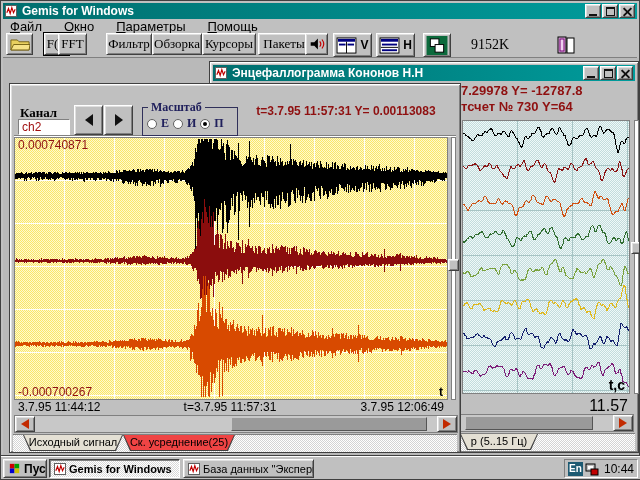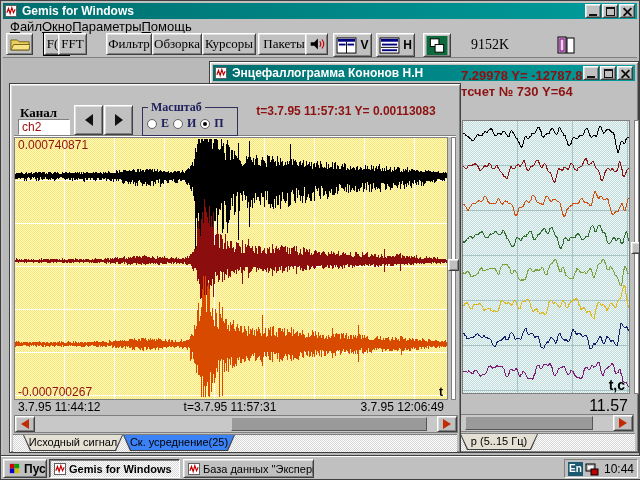--- a/index.html
+++ b/index.html
@@ -20,21 +20,21 @@
   .appico svg{display:block;width:10px;height:10px}
   .tbtns{position:absolute;right:2px;top:1px;display:flex;gap:1px}
   .tbtn{width:16px;height:14px;display:flex;align-items:center;justify-content:center;position:relative}
   .g-min{width:8px;height:2px;background:#111;margin-top:7px}
   .g-max{width:9px;height:9px;border:1px solid #111;border-top:2px solid #111}
   .g-x{position:relative;width:9px;height:9px}
   .g-x::before,.g-x::after{content:"";position:absolute;left:-1px;top:4px;width:11px;height:2px;background:#111}
   .g-x::before{transform:rotate(45deg)}.g-x::after{transform:rotate(-45deg)}
 
   
-  .menubar{position:absolute;left:2px;top:19px;width:634px;height:25px;display:flex;padding-left:7px;font-size:13px}
+  .menubar{position:absolute;left:2px;top:19px;width:634px;height:25px;display:flex;gap:22px;padding-left:7px;font-size:13px}
   .menu-item{display:inline-block;line-height:13px}
   .menu-item::first-letter{text-decoration:underline}
   .toolbar{position:absolute;left:2px;top:32px;width:634px;height:25px;border-bottom:1px solid #808080;box-shadow:0 1px 0 #fff}
   .tbtn2{position:absolute;top:0;height:22px;display:flex;align-items:center;justify-content:center;
          font-family:"Liberation Serif",serif;font-size:13px}
   .tb-ico{position:absolute;top:0;display:flex;align-items:center;justify-content:center}
   .default-ring{box-shadow:0 0 0 1px #000,inset 1px 1px 0 #dfdfdf,inset -1px -1px 0 #808080}
   .memtext{position:absolute;left:468px;top:4px;font-family:"Liberation Serif",serif;font-size:14px}
 
   
@@ -88,21 +88,21 @@
   .hthumb{position:absolute;top:1px;height:14px;background:#9a9a9a;border:1px solid;border-color:#c8c8c8 #555 #555 #c8c8c8}
   .timerow{position:absolute;height:15px;font-size:12px}
   .timerow .t0{position:absolute;left:2px}.timerow .t1{position:absolute;left:0;right:0;text-align:center}
   .timerow .t2{position:absolute;right:0}
 
   
   .tabstrip{position:absolute;height:18px;border-top:1px solid #808080;
     background-image:conic-gradient(#fff 25%,#d4d4d4 0 50%,#fff 0 75%,#d4d4d4 0);background-size:2px 2px}
   .tab{position:absolute;top:0;height:16px;clip-path:polygon(0 0,100% 0,calc(100% - 7px) 100%,7px 100%);background:#404040}
   .tab>span{position:absolute;left:1px;right:1px;top:0;bottom:1px;clip-path:polygon(0 0,100% 0,calc(100% - 7px) 100%,7px 100%);
-    background:#3b82f6;font-size:11px;text-align:center;line-height:15px;white-space:nowrap;overflow:hidden}
+    background:#ef4444;font-size:11px;text-align:center;line-height:15px;white-space:nowrap;overflow:hidden}
   .tab.active>span{background:#e4e0d4;font-weight:normal}
 
   
   .taskbar{position:absolute;left:0;bottom:0;width:640px;height:24px;background:#c0c0c0;
            border-top:1px solid #404040;box-shadow:inset 0 1px 0 #fff}
   .taskbtn{position:absolute;top:3px;height:19px;display:flex;align-items:center;gap:3px;padding:0 4px;
            font-size:11px;white-space:nowrap;overflow:hidden}
   .taskbtn.pressed{border-color:#404040 #fff #fff #404040;box-shadow:inset 1px 1px 0 #808080;
     background-image:conic-gradient(#fff 25%,#d8d8d8 0 50%,#fff 0 75%,#d8d8d8 0);background-size:2px 2px;font-weight:bold}
   .tray{position:absolute;right:3px;top:3px;width:74px;height:19px;display:flex;align-items:center;gap:2px;padding:0 3px}
@@ -226,21 +226,21 @@
               <span class="g-min"></span>
             </span>
           <span class="tbtn raised">
               <span class="g-max"></span>
             </span>
           <span class="tbtn raised">
               <span class="g-x"></span>
             </span>
         </span>
       </div>
-      <div style="position:absolute;left:251px;top:6px;color:#8f1010;font-weight:bold;font-size:13px;line-height:16px;white-space:nowrap">
+      <div style="position:absolute;left:251px;top:21px;color:#8f1010;font-weight:bold;font-size:13px;line-height:16px;white-space:nowrap">
         <div>7.29978  Y= -12787.8</div>
         <div>тсчет № 730 Y=64</div>
       </div>
       <div class="chart-c" style="left:252px;top:58px;width:168px;height:274px">
         <svg width="166" height="272" viewBox="0 0 166 272">
             <path d="M0 12.4L1 12.5L2 12.8L3 14.9L4 14.9L5 15.5L6 16.6L7 17.8L8 17.8L9 19.8L10 19.8L11 18.8L12 17.3L13 16.1L14 13.7L15 13.5L16 15.0L17 14.7L18 14.6L19 15.1L20 12.6L21 12.4L22 10.6L23 11.0L24 11.5L25 9.8L26 9.1L27 8.3L28 7.7L29 8.2L30 10.9L31 13.3L32 15.3L33 14.1L34 14.3L35 12.4L36 12.3L37 12.3L38 14.2L39 12.4L40 10.6L41 11.0L42 10.6L43 13.2L44 14.2L45 15.8L46 15.8L47 12.0L48 10.0L49 9.7L50 11.5L51 12.7L52 14.9L53 17.2L54 16.9L55 19.7L56 21.5L57 24.1L58 25.7L59 26.3L60 22.9L61 19.1L62 16.2L63 15.6L64 16.8L65 17.8L66 16.8L67 15.7L68 15.3L69 12.5L70 13.1L71 12.8L72 12.1L73 9.7L74 8.1L75 6.3L76 6.2L77 8.4L78 10.4L79 14.9L80 16.3L81 15.6L82 14.3L83 13.3L84 12.4L85 12.8L86 12.5L87 10.0L88 8.4L89 7.7L90 7.9L91 9.8L92 11.9L93 13.2L94 13.2L95 11.2L96 7.0L97 6.9L98 8.8L99 10.8L100 12.1L101 14.9L102 14.4L103 17.8L104 20.0L105 23.6L106 24.7L107 24.4L108 22.5L109 19.1L110 17.3L111 15.7L112 16.8L113 18.0L114 17.4L115 16.8L116 15.5L117 14.7L118 14.4L119 14.5L120 14.4L121 11.8L122 9.3L123 8.1L124 7.5L125 9.1L126 12.2L127 14.5L128 16.3L129 15.9L130 14.8L131 14.1L132 14.1L133 15.4L134 13.9L135 10.4L136 6.7L137 5.2L138 5.7L139 9.0L140 11.2L141 12.3L142 11.1L143 9.5L144 8.1L145 8.3L146 8.4L147 9.5L148 10.4L149 11.7L150 11.1L151 13.4L152 18.4L153 24.1L154 28.1L155 31.5L156 29.1L157 24.4L158 21.1L159 20.0L160 20.9L161 22.7L162 21.8L163 18.6L164 17.0L165 16.6L166 16.6" stroke="#000000" fill="none"></path>
             <path d="M0 45.4L1 45.7L2 47.1L3 47.8L4 46.8L5 44.8L6 44.6L7 45.2L8 44.4L9 44.6L10 43.3L11 43.5L12 42.5L13 43.7L14 43.9L15 45.5L16 47.4L17 49.9L18 49.1L19 48.3L20 47.1L21 45.5L22 44.5L23 45.5L24 45.7L25 44.5L26 42.4L27 43.2L28 44.3L29 47.1L30 48.0L31 47.2L32 47.2L33 44.9L34 44.2L35 46.4L36 47.6L37 50.1L38 50.7L39 52.0L40 53.4L41 55.4L42 55.6L43 57.1L44 57.9L45 55.5L46 50.9L47 48.1L48 45.3L49 47.1L50 48.3L51 47.2L52 47.0L53 45.1L54 44.8L55 43.5L56 44.1L57 45.4L58 44.0L59 42.9L60 40.7L61 39.5L62 41.8L63 46.3L64 48.6L65 50.1L66 48.9L67 47.3L68 45.5L69 45.6L70 44.4L71 44.0L72 42.3L73 39.9L74 39.5L75 39.5L76 41.5L77 44.0L78 45.9L79 46.8L80 44.5L81 43.1L82 42.7L83 43.9L84 47.5L85 49.8L86 50.8L87 51.6L88 53.2L89 56.1L90 59.4L91 61.3L92 60.5L93 56.7L94 53.2L95 49.0L96 46.7L97 48.9L98 48.3L99 49.6L100 48.6L101 46.4L102 46.3L103 46.9L104 47.3L105 48.4L106 47.1L107 44.0L108 41.8L109 42.9L110 43.9L111 46.9L112 48.7L113 48.9L114 49.5L115 47.1L116 46.8L117 45.9L118 45.9L119 45.2L120 42.5L121 40.4L122 38.6L123 37.1L124 39.4L125 43.1L126 44.0L127 43.1L128 42.4L129 40.9L130 40.4L131 42.3L132 45.2L133 47.3L134 48.2L135 48.8L136 51.1L137 53.8L138 58.4L139 60.2L140 58.5L141 55.2L142 51.5L143 49.5L144 47.9L145 47.4L146 48.2L147 49.3L148 49.4L149 47.0L150 48.5L151 49.9L152 50.7L153 51.1L154 49.5L155 46.7L156 42.3L157 40.7L158 45.4L159 48.5L160 54.5L161 55.8L162 54.0L163 51.6L164 48.9L165 48.0L166 46.7" stroke="#8b1515" fill="none"></path>
             <path d="M0 83.8L1 83.6L2 85.1L3 86.2L4 88.0L5 89.4L6 88.1L7 85.9L8 84.7L9 83.0L10 82.1L11 82.5L12 82.6L13 81.9L14 81.1L15 80.9L16 79.5L17 79.8L18 81.0L19 80.1L20 78.8L21 76.3L22 75.3L23 75.7L24 78.0L25 80.4L26 81.3L27 82.9L28 82.8L29 82.2L30 82.1L31 82.7L32 82.3L33 82.3L34 79.9L35 77.9L36 78.0L37 79.7L38 81.9L39 83.3L40 82.5L41 81.4L42 79.7L43 80.7L44 80.0L45 82.2L46 82.6L47 81.9L48 83.0L49 83.8L50 86.4L51 90.1L52 93.5L53 94.4L54 93.5L55 90.6L56 87.3L57 86.2L58 86.0L59 86.0L60 85.5L61 83.5L62 80.7L63 79.9L64 79.8L65 81.3L66 81.4L67 80.0L68 79.0L69 75.1L70 74.8L71 74.9L72 75.9L73 79.0L74 81.1L75 81.1L76 82.3L77 82.3L78 81.9L79 83.8L80 83.5L81 80.8L82 78.1L83 75.4L84 75.0L85 76.3L86 78.0L87 79.5L88 80.4L89 79.9L90 78.1L91 78.0L92 78.2L93 78.9L94 80.3L95 80.1L96 81.0L97 81.6L98 85.7L99 89.9L100 93.4L101 95.7L102 94.6L103 92.4L104 88.4L105 87.5L106 85.7L107 86.0L108 84.6L109 84.5L110 82.3L111 82.0L112 82.8L113 82.5L114 82.9L115 82.5L116 81.5L117 78.8L118 77.8L119 77.0L120 79.3L121 80.6L122 82.0L123 81.8L124 81.6L125 82.3L126 83.2L127 84.8L128 84.5L129 82.3L130 76.9L131 72.9L132 70.3L133 72.0L134 74.5L135 76.6L136 77.9L137 75.5L138 75.2L139 76.3L140 78.3L141 78.0L142 79.1L143 77.9L144 77.7L145 78.4L146 82.6L147 85.5L148 90.3L149 92.6L150 93.7L151 92.9L152 91.6L153 90.0L154 90.4L155 90.5L156 88.4L157 86.1L158 83.8L159 82.0L160 85.0L161 88.9L162 90.1L163 86.2L164 81.8L165 77.7L166 77.2" stroke="#d04f10" fill="none"></path>
             <path d="M0 119.9L1 121.6L2 120.3L3 119.6L4 117.8L5 117.6L6 116.0L7 115.5L8 115.5L9 116.8L10 117.3L11 116.3L12 114.0L13 113.9L14 113.4L15 114.0L16 112.6L17 111.3L18 111.6L19 110.5L20 111.8L21 113.9L22 116.3L23 116.4L24 116.6L25 116.5L26 115.2L27 112.7L28 113.4L29 112.9L30 112.9L31 112.3L32 110.0L33 110.2L34 111.8L35 112.8L36 113.7L37 113.4L38 112.8L39 111.7L40 109.3L41 110.0L42 112.6L43 114.4L44 117.4L45 118.1L46 119.8L47 121.7L48 123.9L49 125.7L50 125.8L51 124.5L52 122.3L53 118.1L54 116.5L55 117.1L56 117.2L57 118.9L58 120.0L59 117.4L60 116.2L61 114.8L62 115.2L63 115.6L64 113.4L65 113.0L66 111.3L67 110.3L68 110.0L69 112.9L70 116.6L71 118.5L72 118.5L73 117.3L74 116.0L75 113.3L76 113.5L77 112.5L78 111.2L79 109.5L80 108.4L81 107.3L82 107.8L83 110.4L84 111.9L85 112.6L86 111.5L87 107.1L88 107.0L89 106.3L90 108.8L91 110.7L92 114.1L93 115.7L94 116.3L95 119.7L96 123.7L97 126.6L98 127.5L99 125.4L100 123.1L101 118.3L102 117.3L103 116.8L104 118.2L105 119.4L106 119.5L107 116.8L108 116.0L109 116.8L110 116.3L111 116.2L112 116.6L113 114.3L114 113.7L115 112.0L116 113.6L117 114.6L118 117.2L119 118.9L120 118.7L121 118.3L122 116.8L123 115.6L124 115.5L125 115.9L126 112.2L127 109.1L128 105.9L129 104.8L130 104.7L131 107.0L132 111.1L133 110.6L134 108.4L135 104.8L136 105.1L137 104.0L138 106.7L139 109.4L140 111.4L141 111.4L142 112.4L143 115.4L144 119.7L145 122.3L146 123.2L147 122.1L148 120.8L149 118.9L150 117.4L151 116.4L152 117.5L153 119.7L154 118.9L155 117.3L156 117.9L157 118.0L158 121.4L159 122.7L160 121.5L161 117.2L162 113.7L163 110.7L164 111.7L165 116.6L166 119.7" stroke="#2f6d2f" fill="none"></path>
             <path d="M0 151.7L1 152.3L2 152.5L3 151.2L4 150.7L5 150.6L6 151.5L7 153.5L8 156.2L9 154.9L10 155.8L11 154.3L12 154.4L13 154.1L14 153.0L15 152.9L16 149.8L17 148.5L18 147.5L19 146.6L20 149.5L21 150.0L22 149.4L23 149.3L24 148.3L25 148.3L26 147.9L27 147.9L28 147.3L29 147.0L30 148.0L31 147.1L32 147.3L33 149.5L34 151.2L35 153.1L36 153.0L37 148.9L38 146.2L39 144.8L40 143.6L41 144.1L42 143.6L43 143.7L44 143.4L45 144.9L46 146.5L47 147.9L48 151.8L49 152.5L50 151.9L51 148.9L52 149.2L53 150.7L54 152.2L55 156.1L56 158.2L57 159.1L58 159.8L59 158.0L60 159.8L61 158.5L62 159.1L63 156.5L64 152.9L65 149.6L66 147.8L67 146.8L68 148.1L69 150.2L70 150.5L71 150.7L72 148.7L73 149.5L74 148.2L75 149.5L76 149.5L77 148.7L78 147.8L79 145.9L80 146.6L81 150.0L82 152.7L83 153.9L84 153.9L85 149.4L86 147.1L87 143.9L88 142.8L89 142.7L90 140.8L91 139.5L92 138.5L93 138.7L94 141.7L95 145.4L96 148.6L97 150.5L98 150.5L99 147.0L100 146.6L101 148.0L102 151.5L103 154.7L104 154.9L105 156.1L106 156.9L107 157.4L108 158.1L109 157.6L110 158.2L111 154.8L112 152.3L113 150.6L114 147.4L115 148.6L116 149.2L117 150.7L118 151.6L119 152.0L120 151.4L121 151.1L122 150.9L123 152.5L124 152.4L125 150.2L126 149.0L127 147.3L128 148.5L129 151.3L130 155.0L131 157.2L132 154.3L133 151.5L134 147.7L135 144.2L136 143.1L137 142.3L138 141.9L139 139.3L140 138.4L141 139.2L142 141.5L143 144.1L144 147.7L145 148.9L146 148.7L147 145.9L148 145.9L149 147.6L150 149.0L151 151.0L152 153.8L153 154.4L154 155.8L155 158.3L156 160.8L157 163.9L158 165.2L159 162.0L160 154.2L161 148.6L162 145.6L163 147.1L164 149.9L165 152.9L166 153.0" stroke="#79a23e" fill="none"></path>

